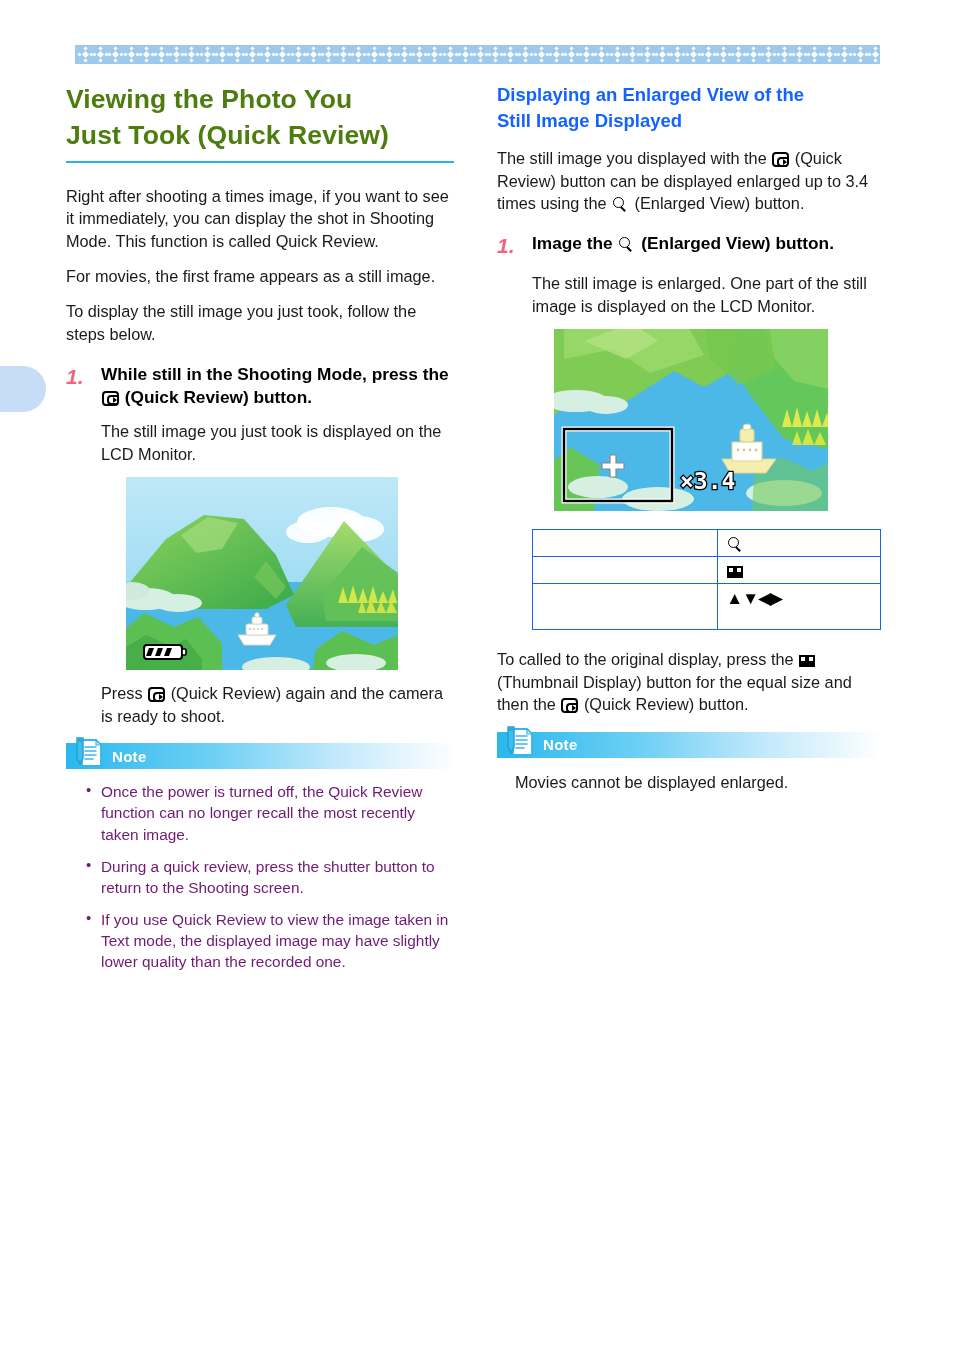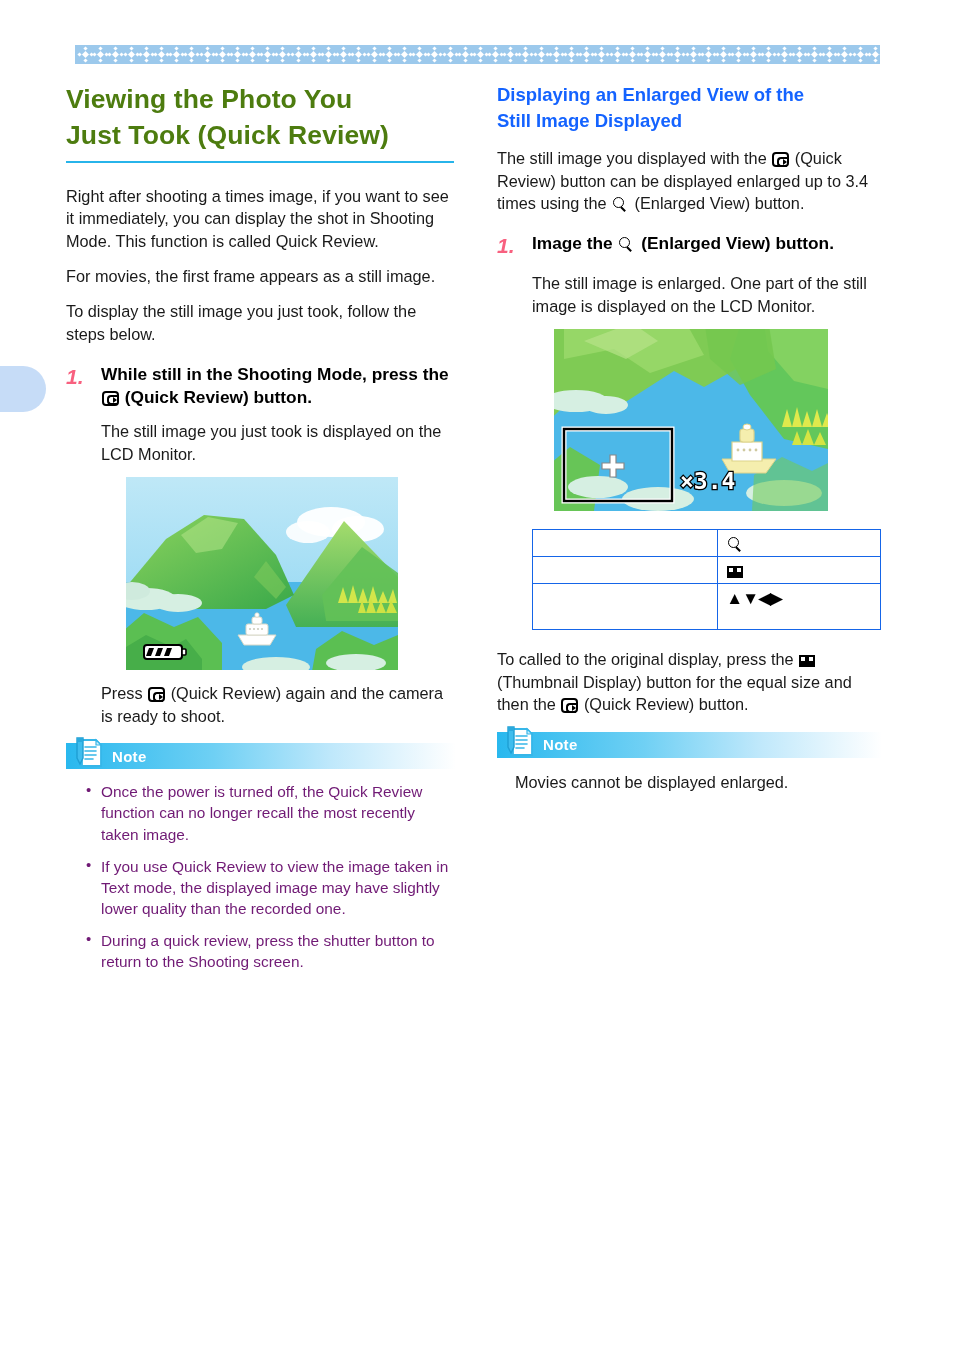--- a/index.html
+++ b/index.html
@@ -736,22 +736,22 @@
             <line x1="16" y1="21" x2="27" y2="21"></line>
             <line x1="16" y1="25" x2="24" y2="25"></line>
           </g>
           <path d="M8 4 h6 v20 l-3 6 l-3 -6 z" fill="#3fbdee" stroke="#1f9fd4" stroke-width="1.4"></path>
           <rect x="8" y="4" width="6" height="4" fill="#2aa9dd"></rect>
         </svg>
         <div class="note-label">Note</div>
       </div>
       <ul class="note-list" id="note-list-left">
           <li>Once the power is turned off, the Quick Review function can no longer recall the most recently taken image.</li>
+          <li>During a quick review, press the shutter button to return to the Shooting screen.</li>
           <li>If you use Quick Review to view the image taken in Text mode, the displayed image may have slightly lower quality than the recorded one.</li>
-          <li>During a quick review, press the shutter button to return to the Shooting screen.</li>
         </ul>
     </div>
 
   </div>
 
   <div class="col-right">
 
     <h2 class="subhead">
       <span>Displaying an Enlarged View of the</span><br>
       <span>Still Image Displayed</span>

